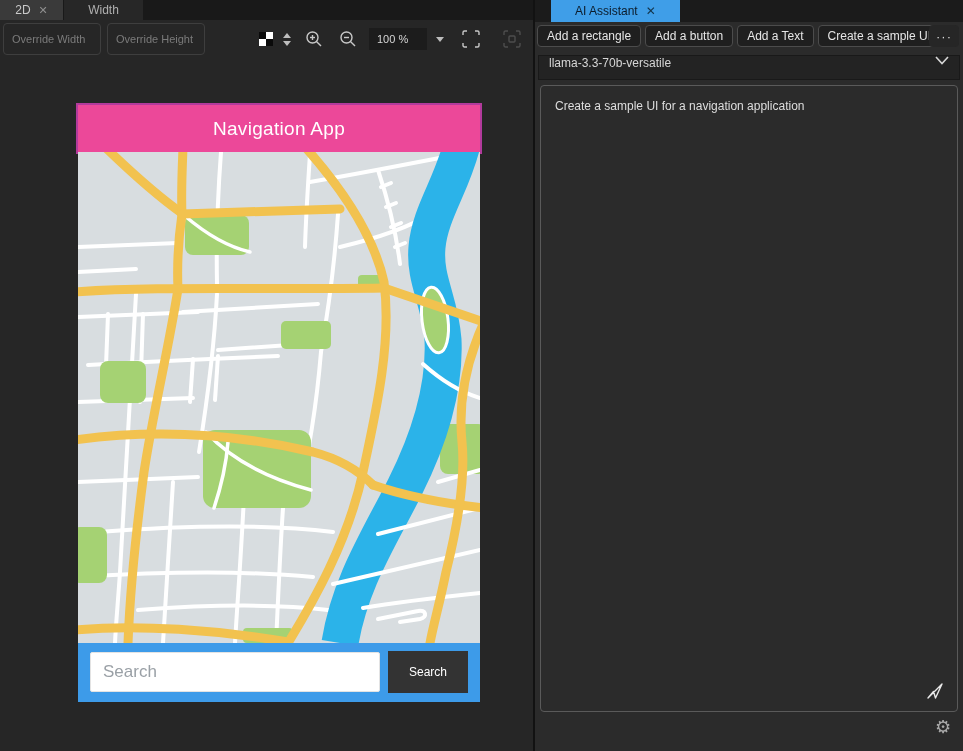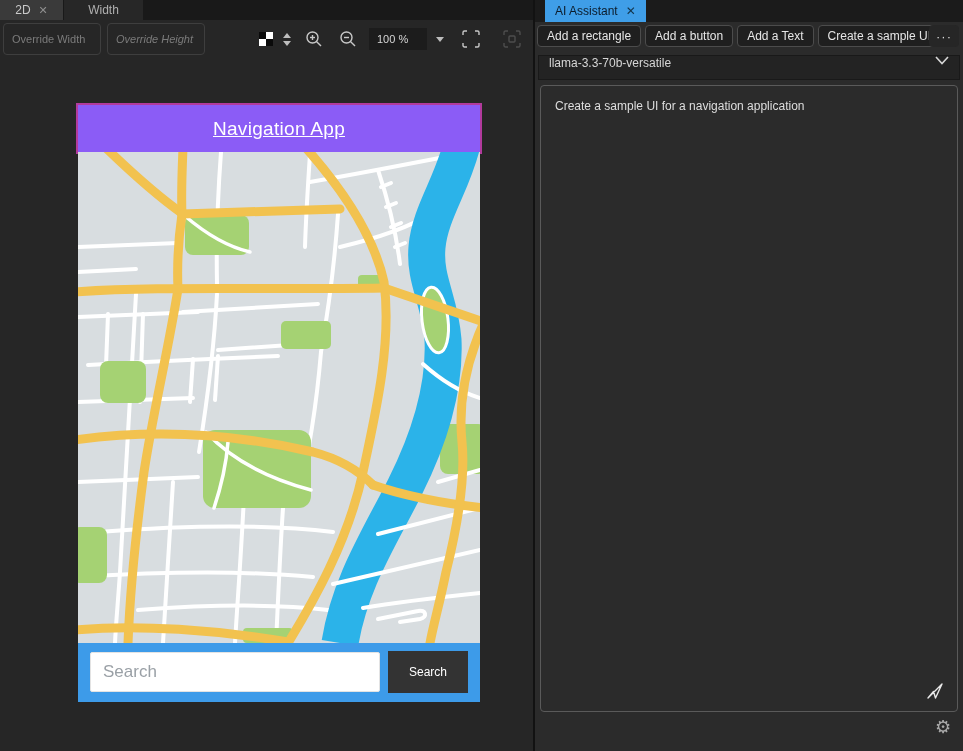--- a/index.html
+++ b/index.html
@@ -17,60 +17,60 @@
   .doc-tab .tab-close { color:#8f8f8f; font-size:11px; line-height:1; }
   .tab-2d { width:63px; }
   .tab-code { width:79px; margin-left:1px; }
 
   .toolbar { position:absolute; left:0; top:20px; width:533px; height:38px;
              display:flex; align-items:center; }
   .ovr-input { width:98px; height:24px; margin-left:3px; background:transparent;
                border:1px solid #3e3e3e; border-radius:4px; color:#cfcfcf;
                font-size:11px; padding:15px 8px; outline:none; font-family:"Liberation Sans",sans-serif; }
   .ovr-input::placeholder { color:#7b7b7b; }
-  .ovr-input + .ovr-input { margin-left:6px;font-style:italic; }
+  .ovr-input + .ovr-input { margin-left:6px; }
   .tb-icons { display:flex; align-items:center; margin-left:48px; }
   .tb-btn { width:26px; height:26px; display:flex; align-items:center; justify-content:center; color:#c8c8c8; }
   .checker { width:14px; height:14px;
              background:conic-gradient(#ffffff 0 25%, #0a0a0a 0 50%, #ffffff 0 75%, #0a0a0a 0); }
   .spinner { display:flex; flex-direction:column; gap:3px; margin-left:4px; margin-right:10px; }
   .spinner i { width:0; height:0; border-left:4px solid transparent; border-right:4px solid transparent; }
   .spin-up { border-bottom:5px solid #bdbdbd; }
   .spin-down { border-top:5px solid #bdbdbd; }
   .gap-sm { margin-left:8px; }
   .zoom-field { width:58px; height:22px; background:#1c1c1c; color:#d6d6d6; font-size:11px;
                 display:flex; align-items:center; padding-left:8px; margin-left:8px; }
   .dd-arrow { width:0; height:0; border-left:4px solid transparent; border-right:4px solid transparent;
               border-top:5px solid #bdbdbd; margin-left:9px; }
   .tb-btn.disabled { color:#4d4d4d; }
 
   
   .canvas { position:absolute; left:0; top:58px; width:533px; height:693px; background:#262626; }
   .mockup { position:absolute; left:78px; top:47px; width:402px; }
-  .mockup-header { height:47px; background:#8b5cf6; box-shadow:0 0 0 2px #B23A9C;
+  .mockup-header { height:47px; background:#ec4899; box-shadow:0 0 0 2px #B23A9C;
                    display:flex; align-items:center; justify-content:center;
-                   color:#ffffff; font-size:19px; font-weight:400; letter-spacing:.3px;text-decoration:underline; }
+                   color:#ffffff; font-size:19px; font-weight:400; letter-spacing:.3px; }
   .mockup-map svg { display:block; }
   .mockup-footer { position:relative; height:59px; background:#3D9BE9; }
   .search-input { position:absolute; left:12px; top:9px; width:290px; height:40px;
                   background:#ffffff; border:1px solid #e3e3e3; border-radius:2px;
                   font-size:17px; color:#333; padding:0 12px; outline:none;
                   font-family:"Liberation Sans",sans-serif; }
   .search-input::placeholder { color:#9aa0a6; }
   .search-btn { position:absolute; right:12px; top:8px; width:80px; height:42px;
                 background:#333333; color:#ffffff; border:none; font-size:12px;
                 font-family:"Liberation Sans",sans-serif; }
 
   
   .v-sep { position:absolute; left:533px; top:0; width:2px; height:751px; background:#121212; }
 
   
   .right-panel { position:absolute; left:535px; top:0; width:428px; height:751px; background:#2b2b2b; }
   .ai-tabbar { position:absolute; left:0; top:0; width:428px; height:22px; background:#1b1b1b; }
-  .ai-tab { position:absolute; left:10px; top:0; height:22px; padding:0 10px;
+  .ai-tab { position:absolute; left:16px; top:0; height:22px; padding:0 24px;
             background:#3f9ee8; color:#0c1c2b; font-size:12px;
             display:flex; align-items:center; gap:8px; }
   .ai-tab .tab-close { font-size:12px; color:#123349; }
 
   .actions-row { position:absolute; left:2px; top:25px; right:2px; height:22px; display:flex; gap:4px; }
   .action-btn { height:22px; padding:0 9px; background:#1f1f1f; border:1px solid #4c4c4c;
                 border-radius:4px; color:#e6e6e6; font-size:12px;
                 font-family:"Liberation Sans",sans-serif; white-space:nowrap; }
   .more-btn { position:absolute; right:2px; top:0; width:30px; height:22px; background:#262626;
               border:none; border-radius:4px; color:#dcdcdc; font-size:13px; letter-spacing:1px; }

